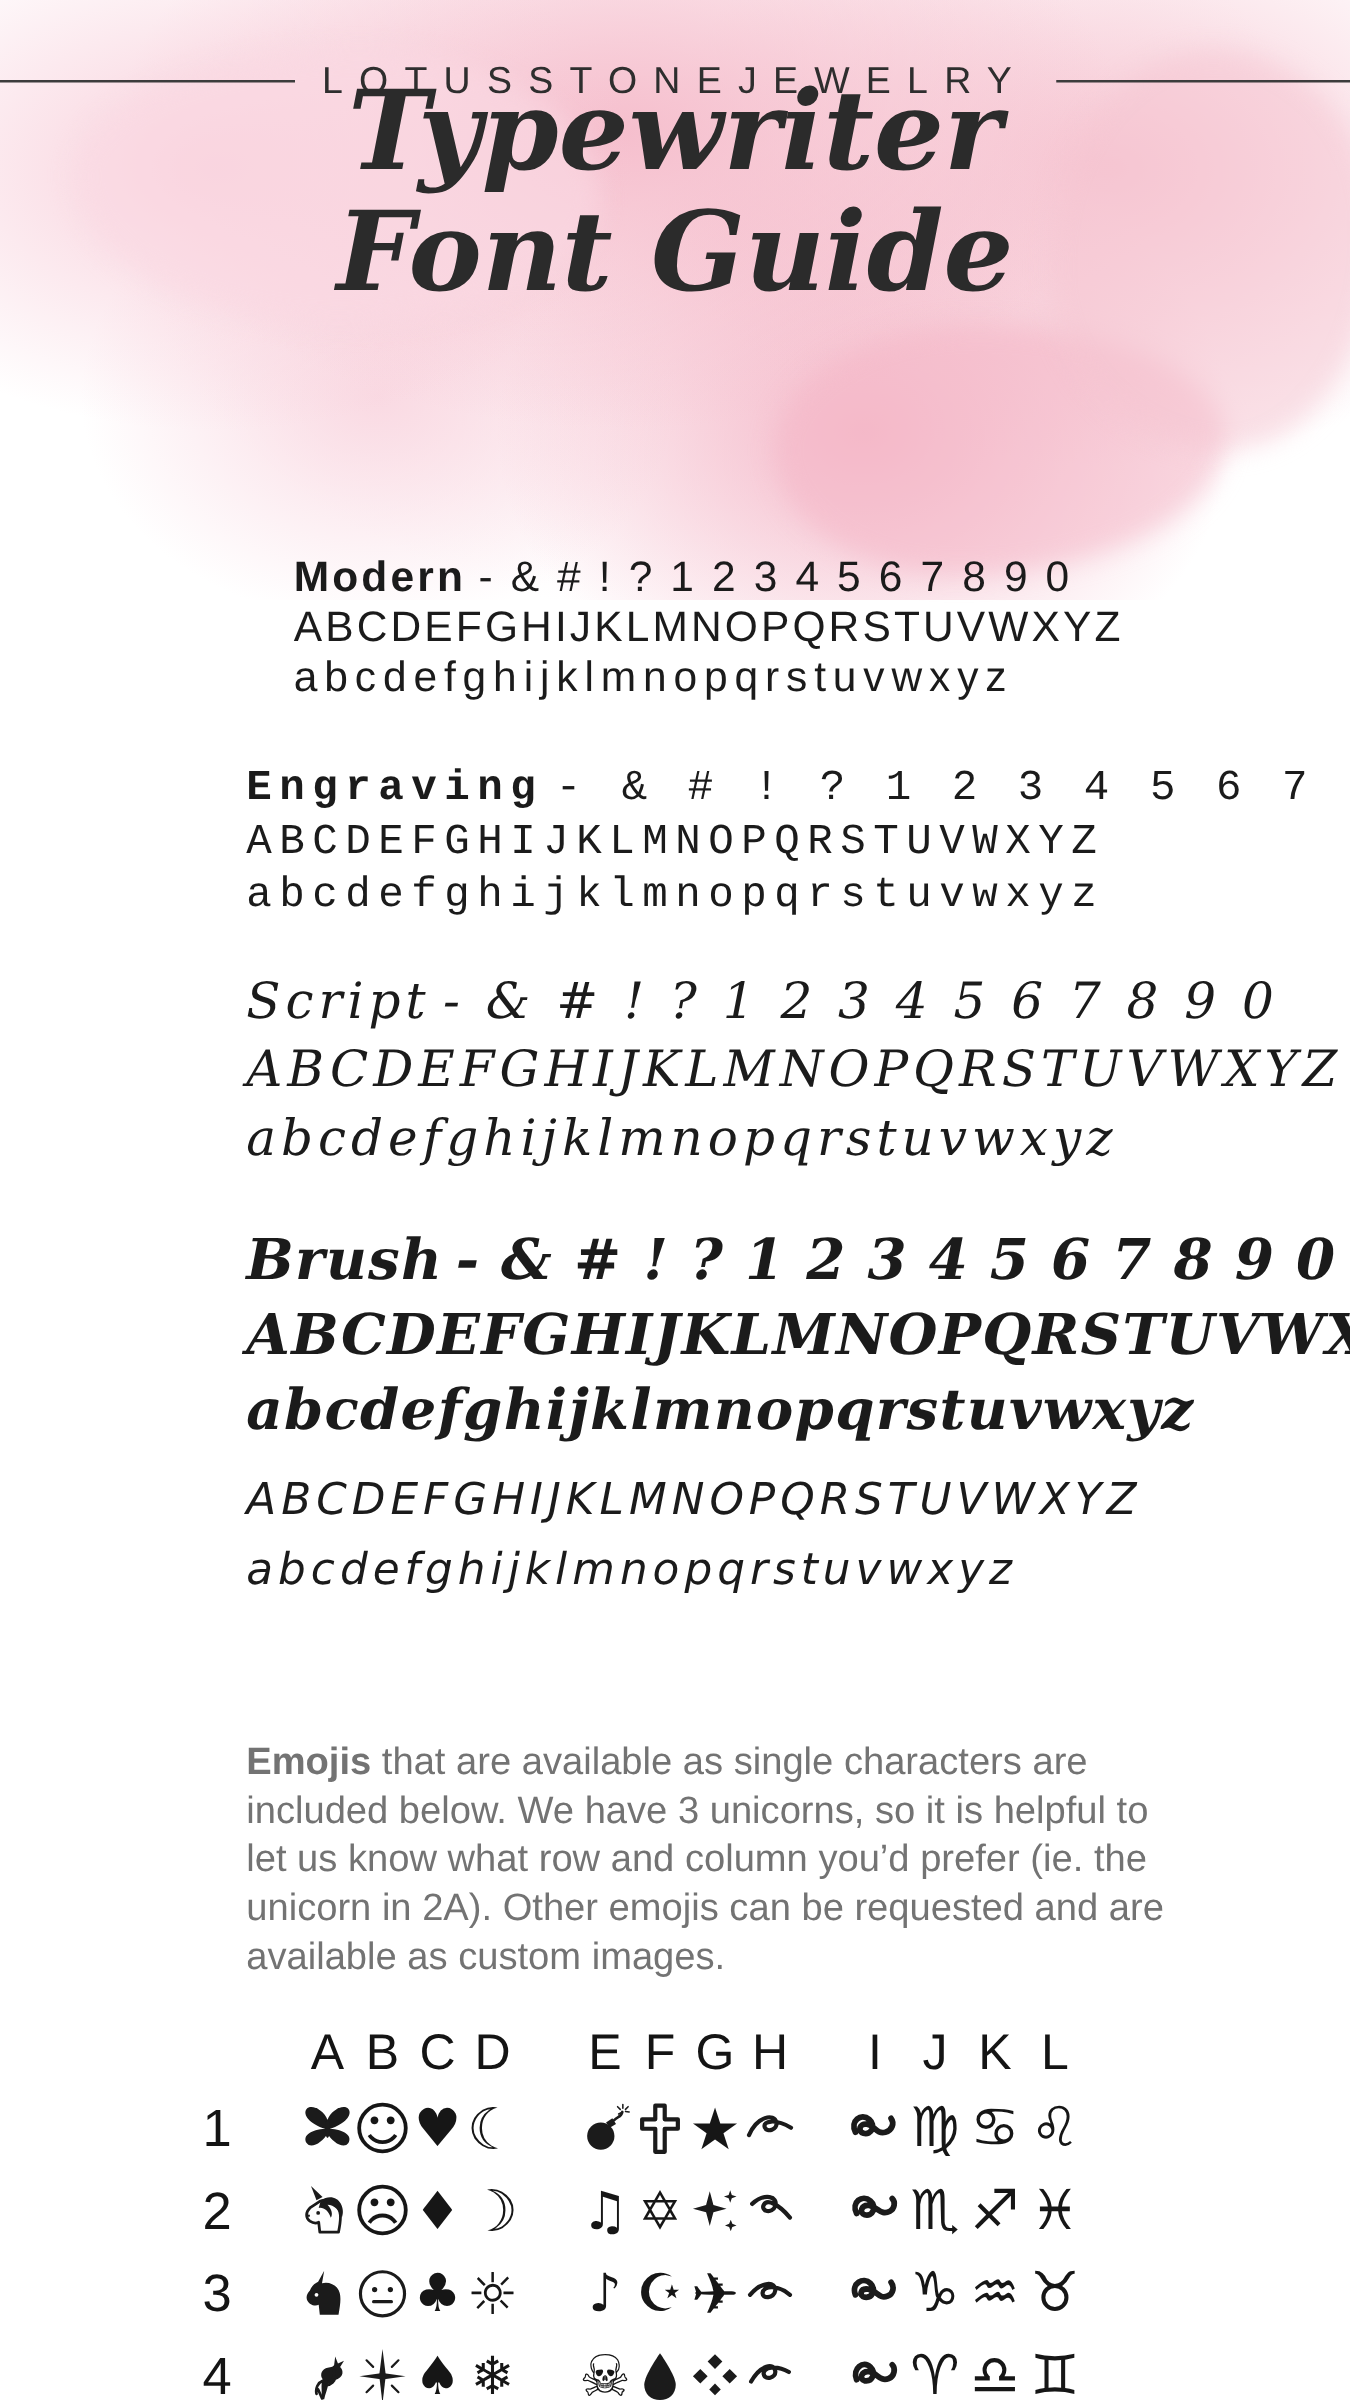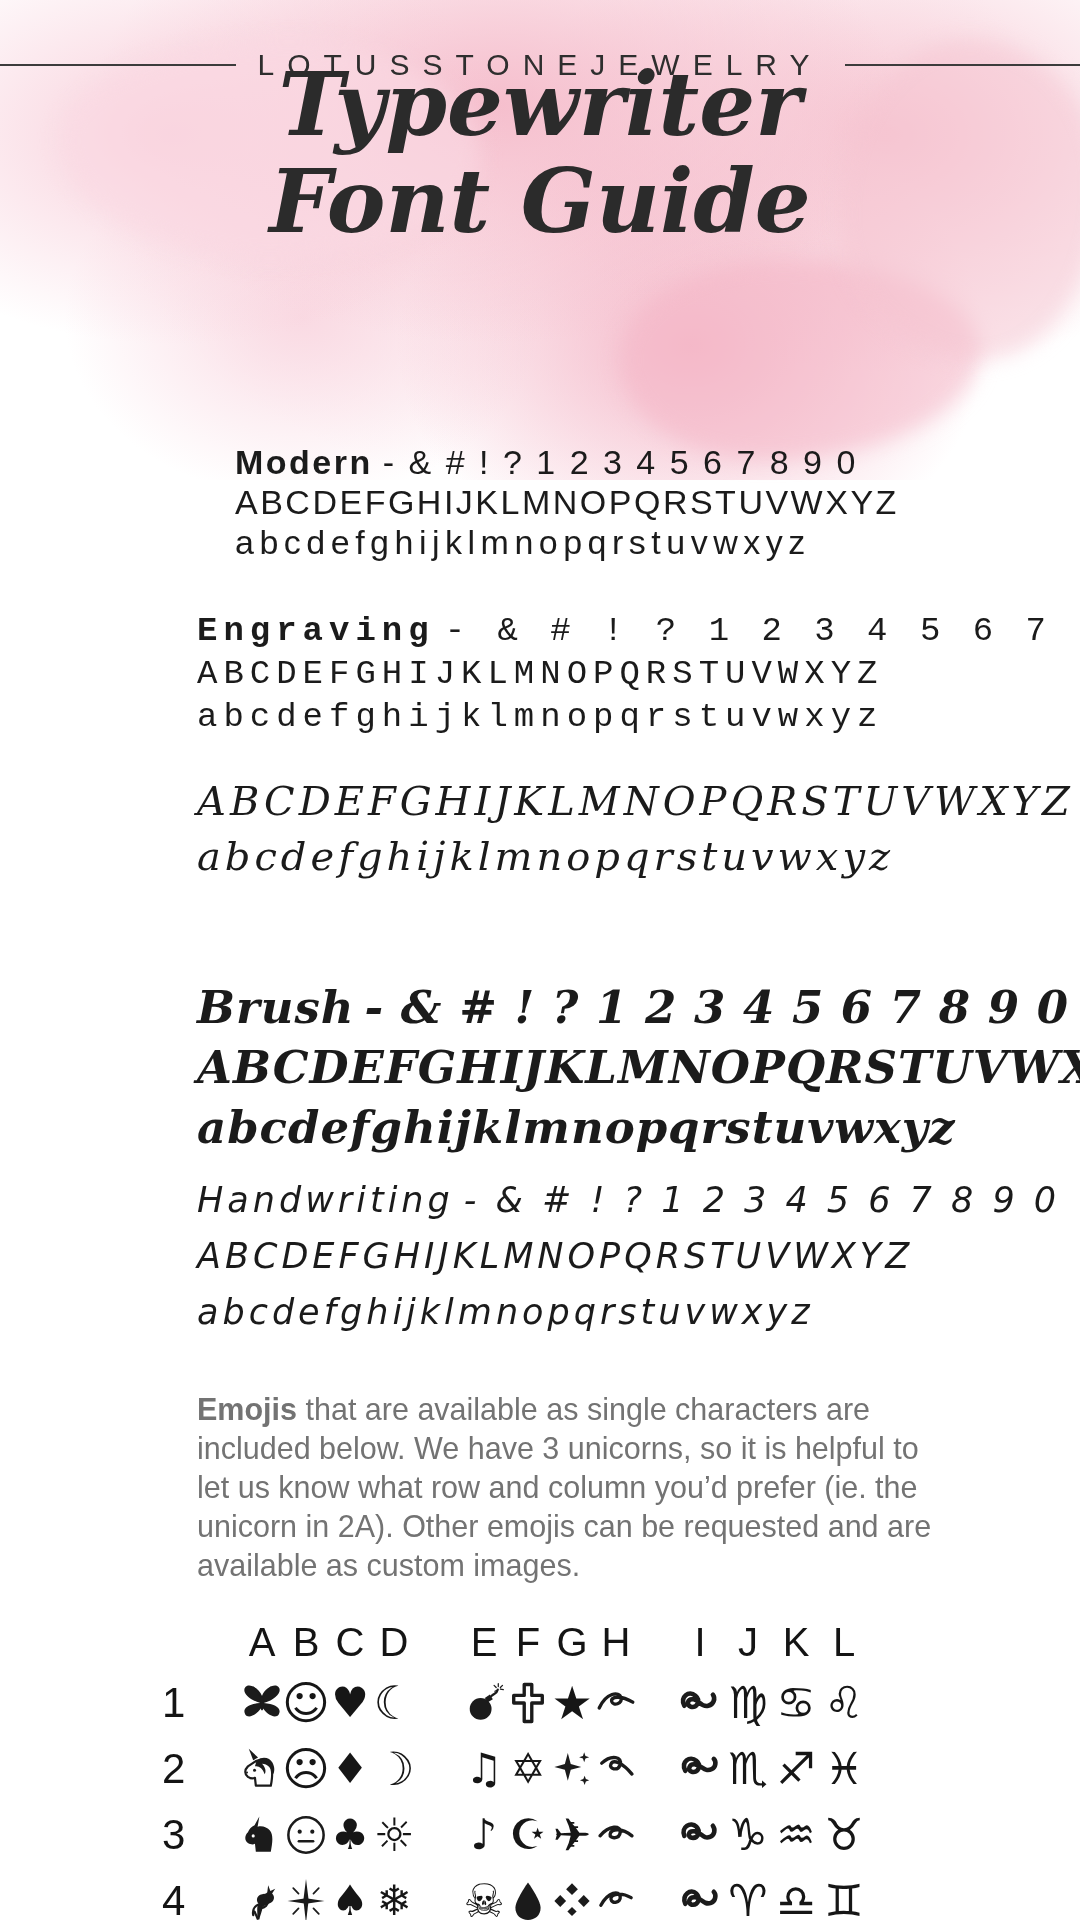--- a/index.html
+++ b/index.html
@@ -96,32 +96,32 @@
     <div class="lows">abcdefghijklmnopqrstuvwxyz</div>
   </section>
 
   <section class="sample typewriter">
     <div class="head"><span class="fname">Engraving</span><span class="sym">- &amp; # ! ? 1 2 3 4 5 6 7 8 9 0</span></div>
     <div class="caps">ABCDEFGHIJKLMNOPQRSTUVWXYZ</div>
     <div class="lows">abcdefghijklmnopqrstuvwxyz</div>
   </section>
 
   <section class="sample script">
+    <div class="head"><span class="fname">Script</span><span class="sym">- &amp; # ! ? 1 2 3 4 5 6 7 8 9 0</span></div>
     <div class="caps">ABCDEFGHIJKLMNOPQRSTUVWXYZ</div>
     <div class="lows">abcdefghijklmnopqrstuvwxyz</div>
   </section>
 
   <section class="sample brush">
     <div class="head"><span class="fname">Brush</span><span class="sym">- &amp; # ! ? 1 2 3 4 5 6 7 8 9 0</span></div>
     <div class="caps">ABCDEFGHIJKLMNOPQRSTUVWXYZ</div>
     <div class="lows">abcdefghijklmnopqrstuvwxyz</div>
   </section>
 
   <section class="sample handwriting">
-    <div class="head"><span class="fname">Handwriting</span><span class="sym">- &amp; # ! ? 1 2 3 4 5 6 7 8 9 0</span></div>
     <div class="caps">ABCDEFGHIJKLMNOPQRSTUVWXYZ</div>
     <div class="lows">abcdefghijklmnopqrstuvwxyz</div>
   </section>
 
   <p class="note"><b>Emojis</b><span> that are available as single characters are included below. We have 3 unicorns, so it is helpful to let us know what row and column you’d prefer (ie. the unicorn in 2A). Other emojis can be requested and are available as custom images.</span></p>
 
   <div class="grid">
 
     <div class="grow ghead">
       <div class="cell c-label"></div>

